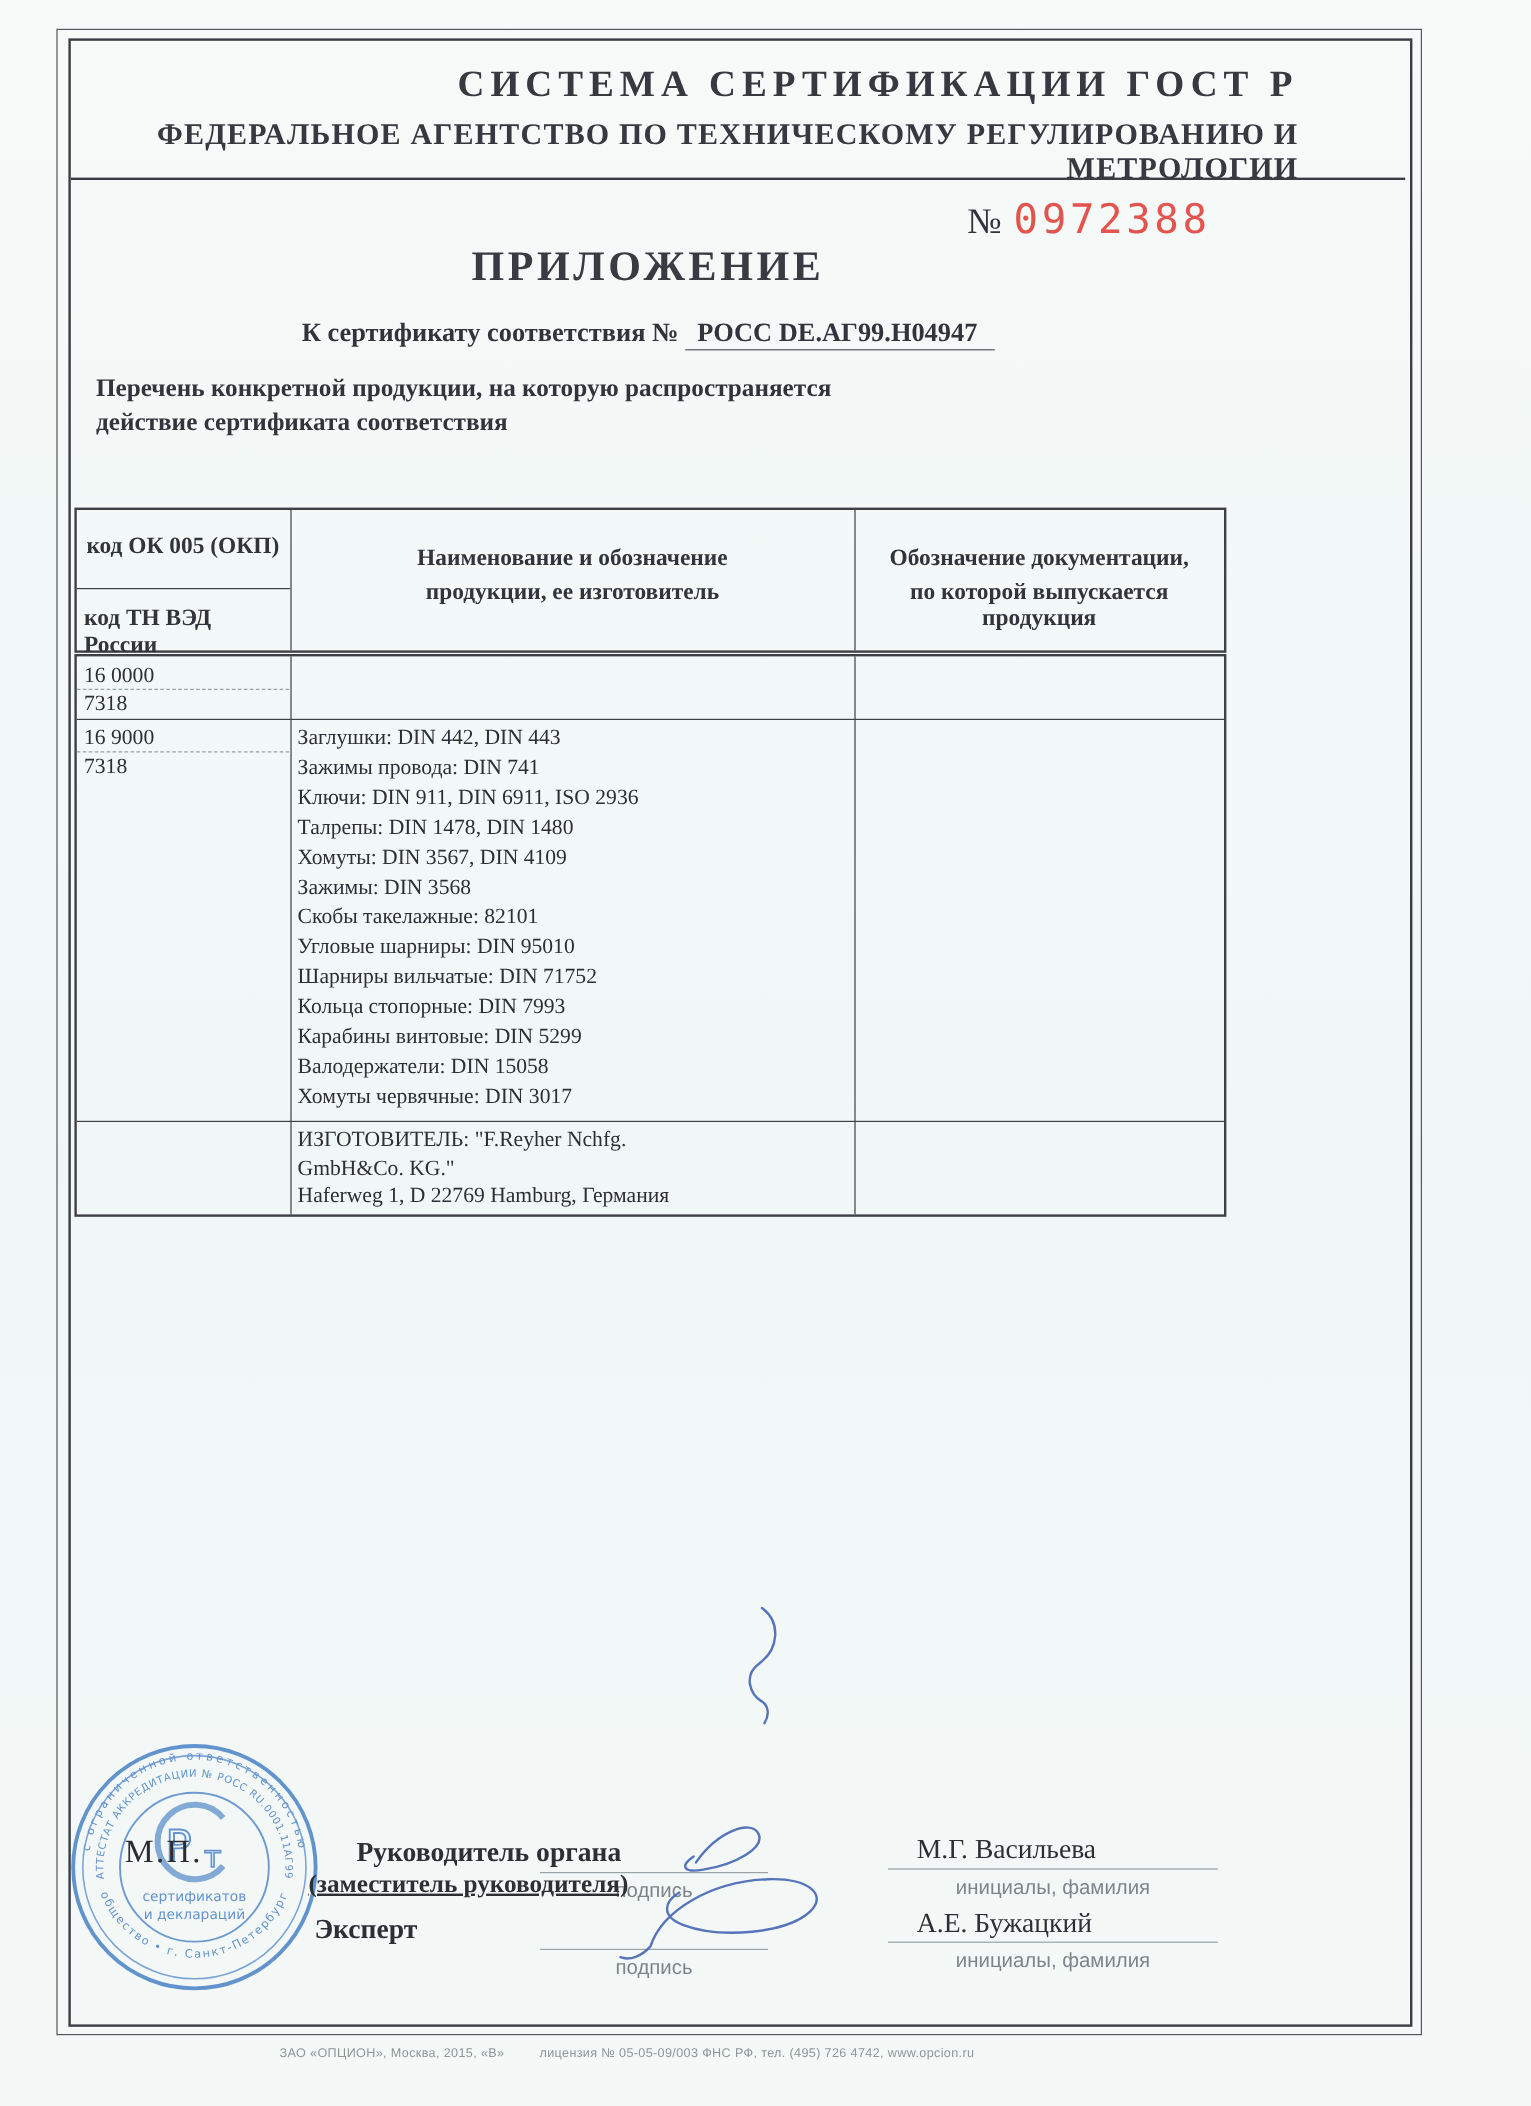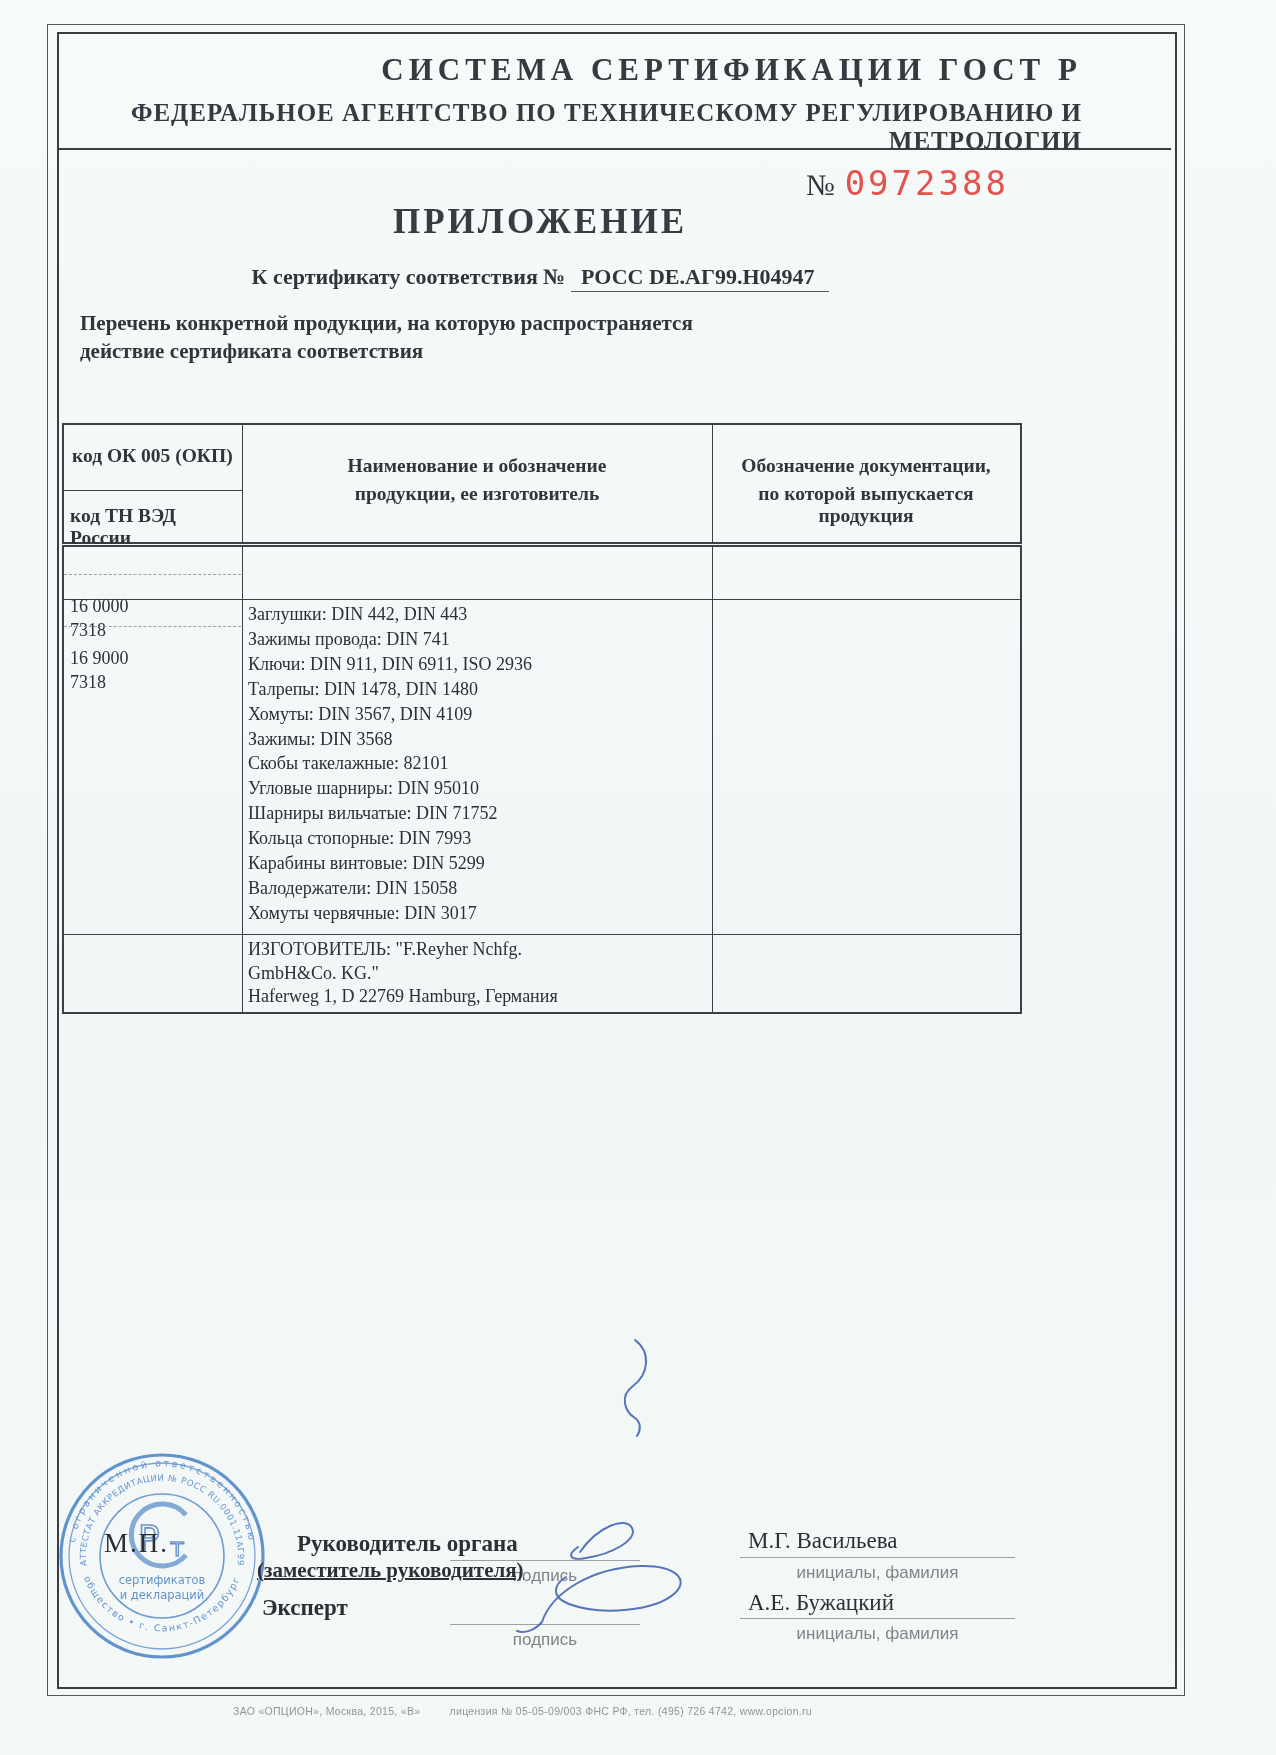--- a/index.html
+++ b/index.html
@@ -46,21 +46,21 @@
   .rowA-sep{width:956px;top:52px;}
   .rowB-sep{width:956px;top:387px;}
   .cellhead{position:absolute;font-weight:bold;font-size:19.5px;color:#33333b;}
   .c1t{left:8px;top:20px;width:168px;}
   .c1b{left:6px;top:80px;width:170px;}
   .c2l1{left:178px;top:30px;width:470px;text-align:center;}
   .c2l2{left:178px;top:58px;width:470px;text-align:center;}
   .c3l1{left:648px;top:30px;width:308px;text-align:center;}
   .c3l2{left:648px;top:58px;width:308px;text-align:center;}
 
-  .code{position:absolute;left:6px;font-size:18px;color:#2e2e36;margin-top:44px;}
+  .code{position:absolute;left:6px;font-size:18px;color:#2e2e36;}
   .dash{position:absolute;left:0;width:177px;height:0;border-top:1.2px dashed #97a4a4;}
   .codeA1{top:5px;} .dashA{top:27px;} .codeA2{top:29px;}
   .codeB1{top:57px;} .dashB{top:79px;} .codeB2{top:81px;}
 
   .prod-list{position:absolute;left:184px;top:55px;width:460px;font-size:18px;line-height:24.9px;color:#2e2e36;}
   .mfr-list{position:absolute;left:184px;top:391px;width:460px;font-size:18px;line-height:23.5px;color:#2e2e36;}
 
   
   .mp{left:104px;top:1528px;font-size:27px;letter-spacing:2px;color:#2b2b31;z-index:4;}
   .role1a{left:262px;top:1531px;font-size:23px;font-weight:bold;color:#2e2e35;z-index:3;padding-left:35px;}
@@ -69,21 +69,21 @@
   .sig-line{height:0;border-top:1.5px solid #99a3a6;z-index:2;}
   .sig-line1{left:450px;top:1560px;width:190px;}
   .sig-line2{left:450px;top:1624px;width:190px;}
   .name-line1{left:740px;top:1557px;width:275px;}
   .name-line2{left:740px;top:1618px;width:275px;}
   .caption{font-family:"Liberation Sans", sans-serif;font-size:17px;color:#7e8588;text-align:center;z-index:2;}
   .cap-s1{left:450px;top:1566px;width:190px;}
   .cap-s2{left:450px;top:1630px;width:190px;}
   .cap-n1{left:740px;top:1563px;width:275px;}
   .cap-n2{left:740px;top:1624px;width:275px;}
-  .name{font-size:23px;color:#2e2e35;z-index:2;}
+  .name{font-size:23px;color:#2e2e35;z-index:2;margin-left:16px;}
   .name1{left:748px;top:1528px;}
   .name2{left:748px;top:1590px;}
 
   .stamp-svg{left:50px;top:1443px;z-index:2;opacity:.88;}
   .sign-svg{left:430px;top:1320px;z-index:3;}
 
   .footer{left:0;top:1705px;width:1045px;text-align:center;font-family:"Liberation Sans", sans-serif;
           font-size:10.5px;color:#8f9598;letter-spacing:.3px;z-index:1;}
   .footer .gap{margin-left:26px;}
 

